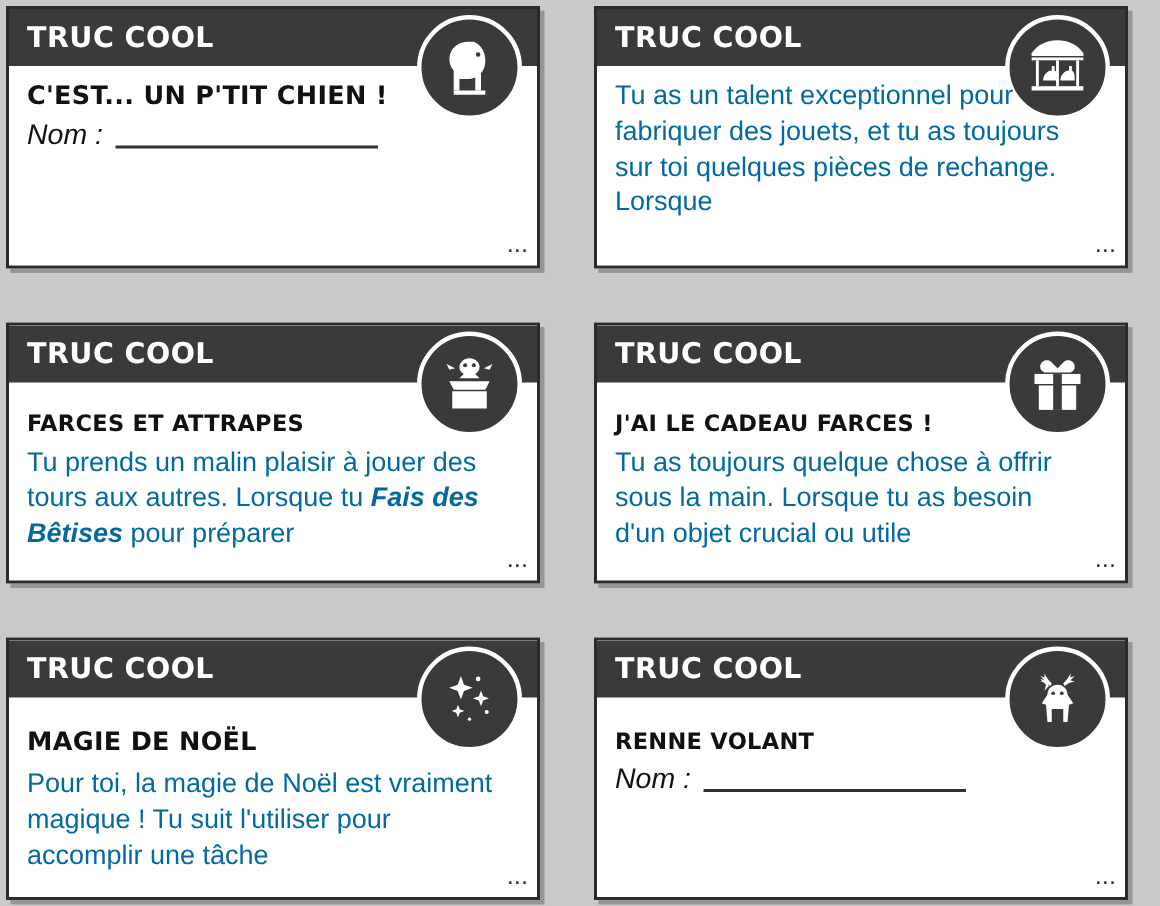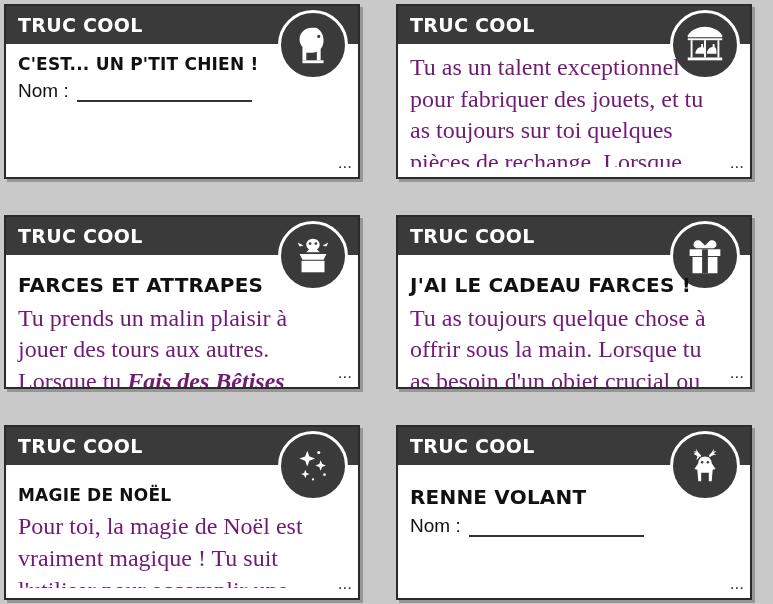--- a/index.html
+++ b/index.html
@@ -73,43 +73,43 @@
   }
   .card-title {
     font-size: 17px;
     font-weight: bold;
     color: #111;
     margin: 2px 0 6px 0;
     font-family: "DejaVu Sans", sans-serif;
     letter-spacing: 0.2px;
   }
   .card-title.small {
-    font-size: 20px;
+    font-size: 15px;
   }
   .name-line {
     display: flex;
-    align-items: flex-end;
+    align-items: center;
     font-size: 19px;
     color: #111;
     margin-bottom: 6px;
+    font-style: italic;
   }
   .name-line .rule {
     flex: 0 0 auto;
     width: 175px;
     border-bottom: 2px solid #333;
     margin-left: 8px;
     height: 14px;
   }
   .card-text {
-    font-size: 24px;
+    font-size: 18px;
     line-height: 1.32;
-    color: #701a75;
+    color: #0369a1;
     margin: 0;
     padding-right: 12px;
-    font-family: Liberation Serif, serif;
   }
   .card-text em {
     font-style: italic;
     font-weight: bold;
   }
   .ellipsis {
     position: absolute;
     right: 6px;
     bottom: 4px;
     font-size: 17px;

